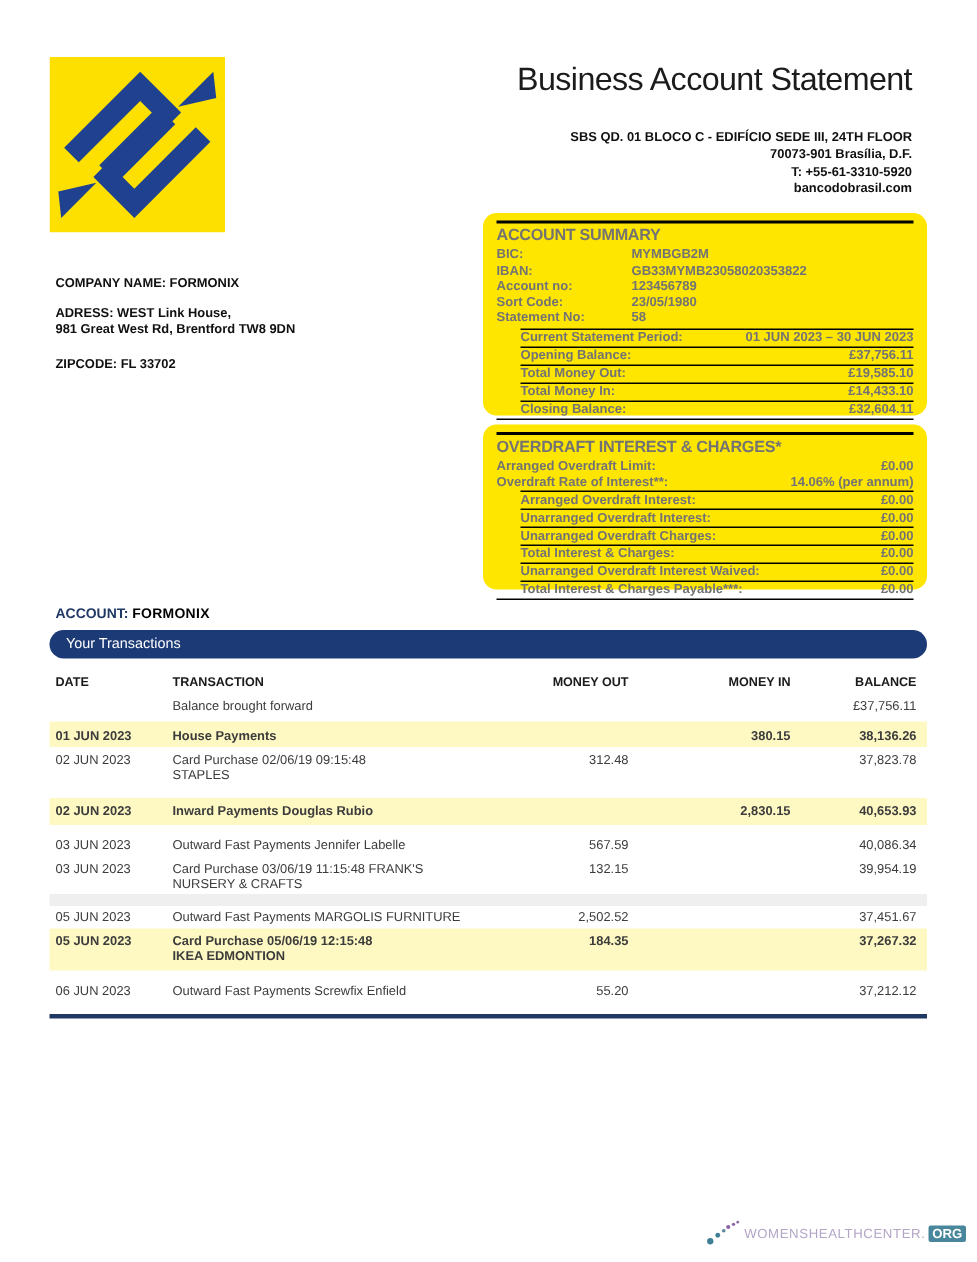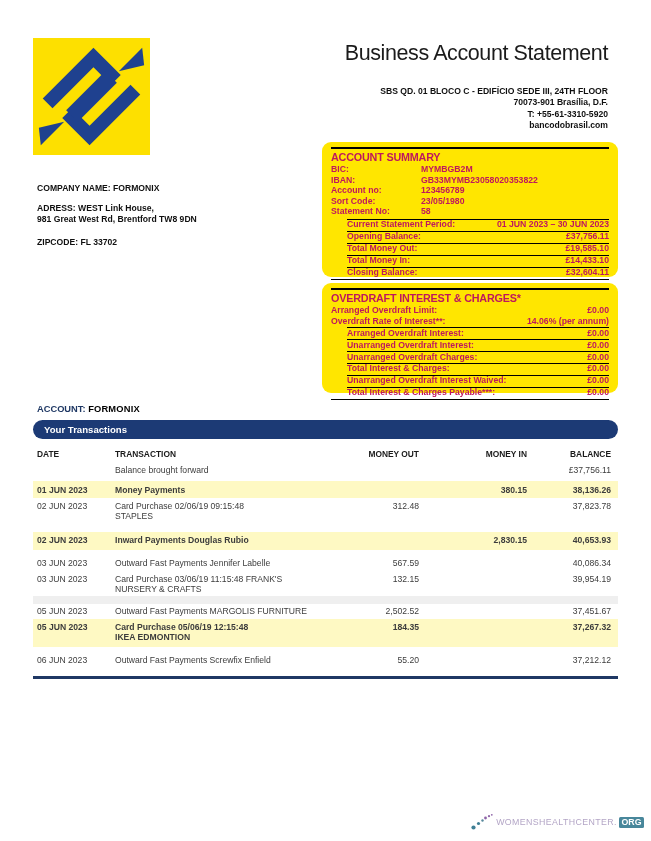--- a/index.html
+++ b/index.html
@@ -14,40 +14,40 @@
         font-weight:700;line-height:11.3px;color:#101010;}
 
   
   .company{position:absolute;left:37px;top:183px;font-size:8.6px;font-weight:700;
            color:#101010;line-height:10.4px;}
   .company .name{margin-bottom:10px;}
   .company .zip{margin-top:13px;}
 
   
   .ybox{position:absolute;left:322px;width:296px;background:#FFE600;border-radius:9px;
-        box-sizing:border-box;padding:2px 9px 3px 9px;color:#be185d;}
+        box-sizing:border-box;padding:2px 9px 3px 9px;color:#737373;}
   .sum-box{top:142px;height:135px;}
   .od-box{top:283px;height:110px;}
   .topline{border-top:2px solid #000;margin-top:3px;}
   .box-title{font-size:10.8px;font-weight:700;letter-spacing:-0.2px;padding:2px 0 1px;}
   .frow{display:flex;font-size:8.7px;font-weight:700;line-height:10.6px;}
   .frow .lbl{width:90px;flex:none;}
   .rrow{display:flex;justify-content:space-between;font-size:8.7px;font-weight:700;
         line-height:9.9px;border-top:1.2px solid #000;padding:0.5px 0;margin-left:16px;}
   .rules{border-bottom:1.2px solid #000;margin-top:1px;}
   .prow{display:flex;justify-content:space-between;font-size:8.7px;font-weight:700;
         line-height:10.6px;}
 
   
   .acct-line{position:absolute;left:37px;top:404px;font-size:9.3px;}
   .acct-label{color:#1f3864;font-weight:700;}
   .acct-name{color:#000;font-weight:900;letter-spacing:0.2px;}
   .trans-bar{position:absolute;left:33px;top:420px;width:585px;height:19px;
              background:#1c3a75;border-radius:10px;color:#fff;font-size:9.6px;
-             font-weight:700;line-height:19px;padding-left:11px;box-sizing:border-box;}
+             font-weight:400;line-height:19px;padding-left:11px;box-sizing:border-box;}
   .table{position:absolute;left:33px;top:443px;width:585px;font-size:8.6px;color:#3c3c3c;}
   .grid{display:grid;grid-template-columns:82px 212px 98px 102px 84px;
         box-sizing:border-box;padding-right:7px;width:585px;line-height:10px;}
   .thead{height:16px;align-items:end;font-weight:700;color:#1a1a1a;font-size:8.4px;}
   .c-date{padding-left:4px;}
   .c-tx{white-space:pre-line;padding-right:10px;}
   .c-out{text-align:right;padding-right:6px;}
   .c-in{text-align:right;}
   .c-bal{text-align:right;margin-left:20px;}
   .shade{background:#fef9c3;font-weight:bold;}
@@ -205,21 +205,21 @@
 
     <div class="grid r0">
       <div class="c-date"></div>
       <div class="c-tx">Balance brought forward</div>
       <div class="c-out"></div>
       <div class="c-in"></div>
       <div class="c-bal">£37,756.11</div>
     </div>
     <div class="grid r1 shade">
       <div class="c-date">01 JUN 2023</div>
-      <div class="c-tx">Money Payments</div>
+      <div class="c-tx">House Payments</div>
       <div class="c-out"></div>
       <div class="c-in">380.15</div>
       <div class="c-bal">38,136.26</div>
     </div>
     <div class="grid r2">
       <div class="c-date">02 JUN 2023</div>
       <div class="c-tx">Card Purchase 02/06/19 09:15:48
 STAPLES</div>
       <div class="c-out">312.48</div>
       <div class="c-in"></div>

